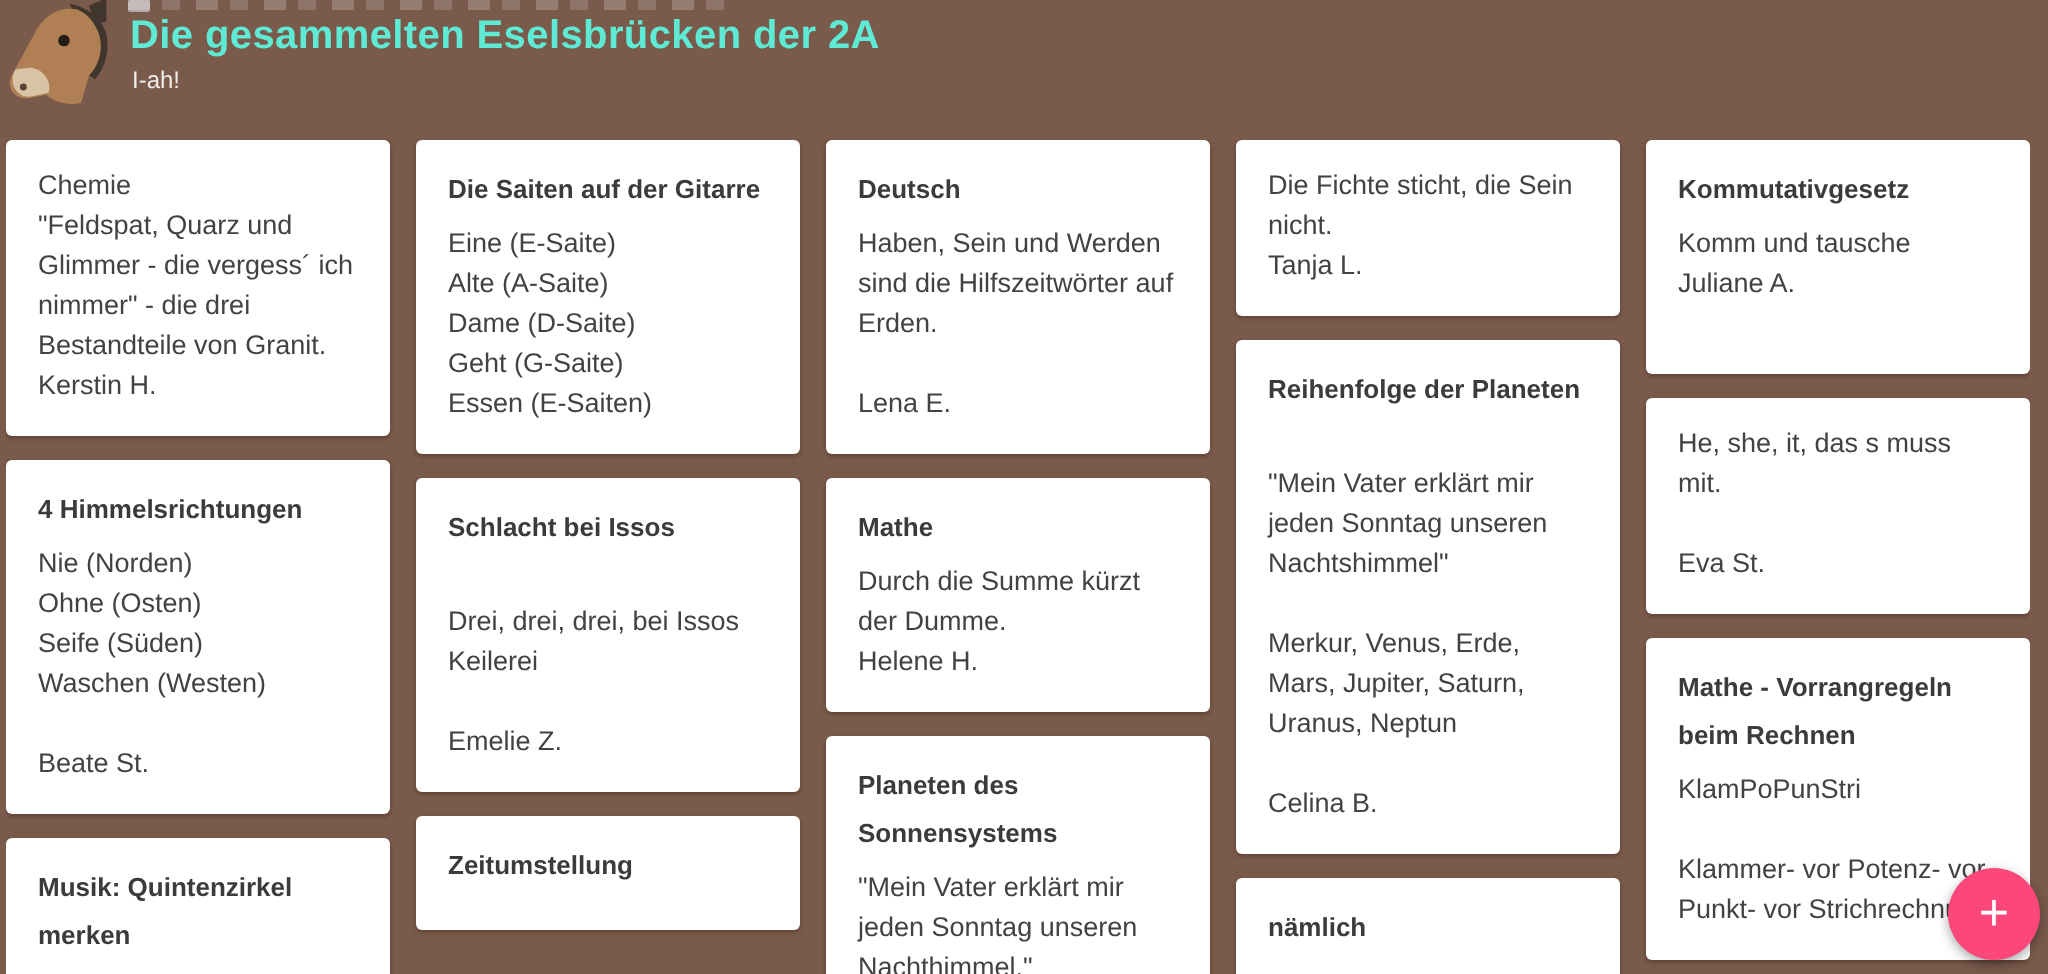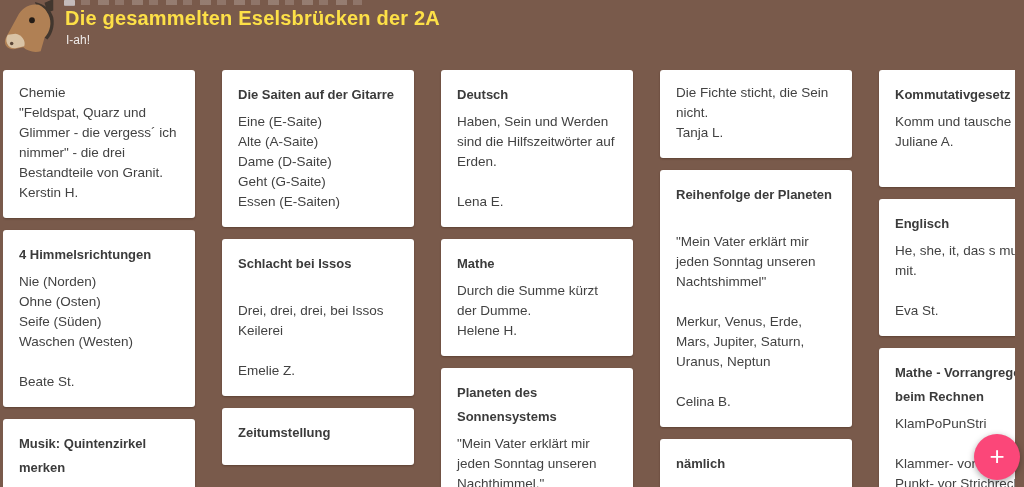--- a/index.html
+++ b/index.html
@@ -15,32 +15,32 @@
   .clipped-meta {
     position: absolute; left: 64px; top: 0; width: 300px; height: 5px;
     overflow: hidden; opacity: .55;
     background: repeating-linear-gradient(90deg,
       rgba(255,255,255,.38) 0 11px, rgba(255,255,255,0) 11px 17px,
       rgba(255,255,255,.30) 17px 26px, rgba(255,255,255,0) 26px 34px);
   }
   .clipped-meta-icon { position: absolute; left: 64px; top: 0; width: 11px; height: 6px;
     background: rgba(230,235,245,.55); border-radius: 1px; }
   .board-title {
-    position: absolute; left: 65px; top: 7px; color: #fde047;
+    position: absolute; left: 65px; top: 7px; color: #5eead4;
     font-size: 20px; font-weight: bold; letter-spacing: .2px; white-space: nowrap;
   }
   .board-subtitle {
     position: absolute; left: 66px; top: 33px; color: rgba(255,255,255,.88);
     font-size: 12px;
     text-align: center;
   }
   
   .board {
     position: absolute; left: 3px; top: 70px; width: 1012px; height: 417px;
-    display: flex; gap: 27px; align-items: flex-start; overflow: hidden;
+    display: flex; gap: 13px; align-items: flex-start; overflow: hidden;
   }
   .board-column { width: 192px; flex: 0 0 192px; display: flex; flex-direction: column; gap: 12px; }
   .card {
     background: #ffffff; border-radius: 3px;
     box-shadow: 0 1px 2px rgba(40,20,10,.35);
     padding: 13px 16px 15px 16px; width: 100%;
   }
   .card-title {
     color: #3b3b3b; font-size: 13px; font-weight: bold;
     line-height: 24px; margin-bottom: 5px;
@@ -156,21 +156,20 @@
       </article>
     </div>
     <div class="board-column">
       <article class="card">
         <h2 class="card-title">Kommutativgesetz</h2>
         <p class="card-line">Komm und tausche</p>
         <p class="card-line">Juliane A.</p>
         <p class="card-line blank"></p>
       </article>
       <article class="card">
-        <h2 class="card-title">Englisch</h2>
         <p class="card-line">He, she, it, das s muss mit.</p>
         <p class="card-line blank"></p>
         <p class="card-line">Eva St.</p>
       </article>
       <article class="card">
         <h2 class="card-title">Mathe - Vorrangregeln beim Rechnen</h2>
         <p class="card-line">KlamPoPunStri</p>
         <p class="card-line blank"></p>
         <p class="card-line">Klammer- vor Potenz- vor Punkt- vor Strichrechnung</p>
       </article>

